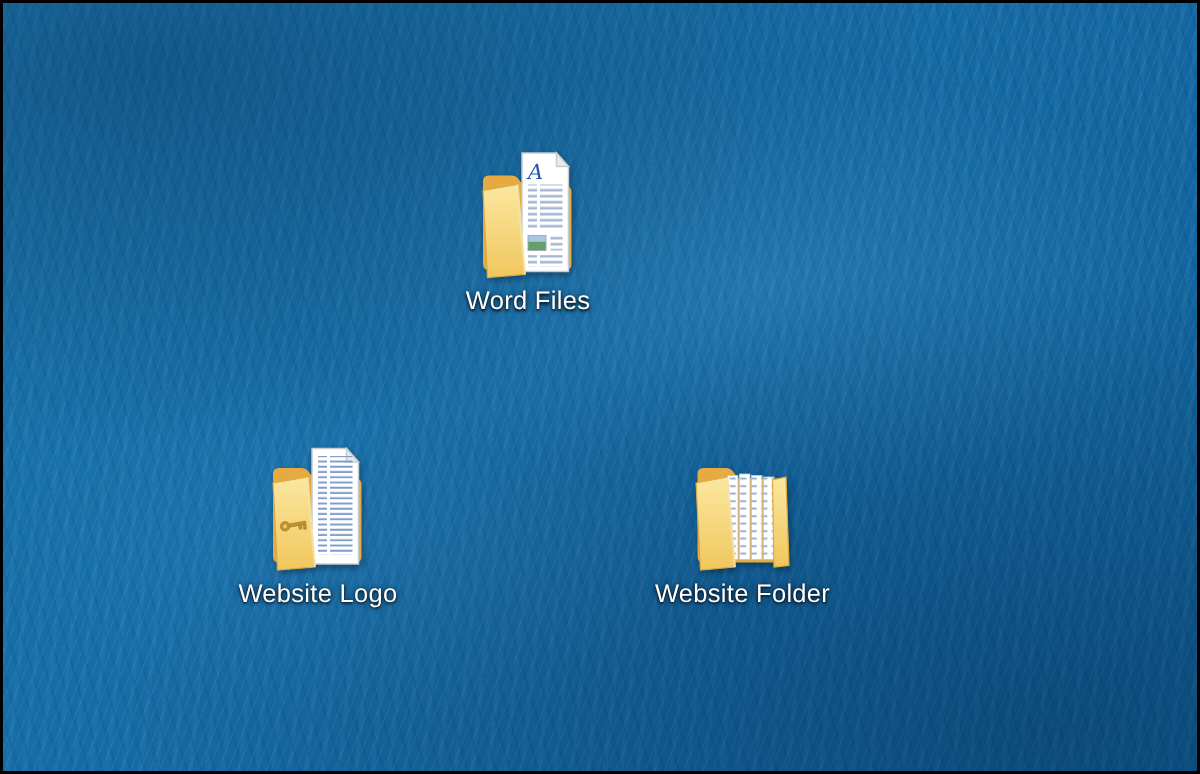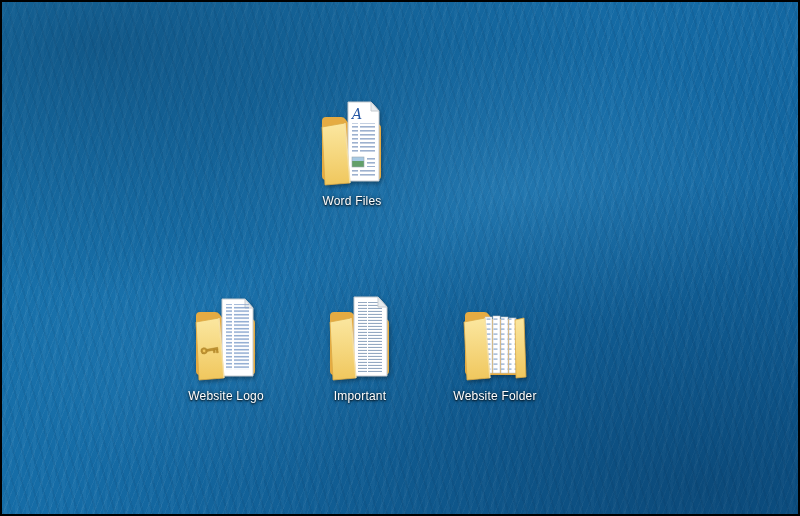--- a/index.html
+++ b/index.html
@@ -32,21 +32,21 @@
     align-items: center;
     cursor: default;
   }
 
   .folder-svg {
     filter: drop-shadow(1px 2px 2px rgba(0,0,0,0.35));
   }
 
   .icon-label {
     margin-top: 5px;
-    font-size: 12px;
+    font-size: 17px;
     line-height: 14px;
     color: #fff;
     letter-spacing: 0.2px;
     text-shadow: 0 1px 2px rgba(0,0,0,0.95), 0 0 4px rgba(0,0,0,0.55);
     white-space: nowrap;
   }
 </style>
 </head>
 <body>
 
@@ -74,21 +74,21 @@
         <rect x="38" y="60" width="12" height="10" fill="none" stroke="#9aa8b2" stroke-width="0.6"></rect>
         <rect x="53" y="60" width="8" height="10" fill="url(#lines-w)"></rect>
         <rect x="38" y="73" width="23" height="8" fill="url(#lines-w)"></rect>
       </g>
       <path d="M8 30 L31 26 L36 86 L11 88 Z" fill="url(#flap-w)" stroke="#dcaa45" stroke-width="0.8"></path>
       <path d="M31 26 L36 86" stroke="#fdf2c8" stroke-width="1.4" opacity="0.7"></path>
     </svg>
     <div class="icon-label">Word Files</div>
   </div>
 
-  <div class="desktop-icon" style="left:164px; top:290px">
+  <div class="desktop-icon" style="left:150px; top:290px">
     <svg class="folder-svg" viewBox="0 0 76 92" width="76" height="92">
       <defs>
         <linearGradient id="flap-l" x1="0" y1="0" x2="0" y2="1">
           <stop offset="0" stop-color="#fbe7a0"></stop>
             <stop offset="1" stop-color="#f0c75d"></stop>
         </linearGradient>
         <pattern id="lines-l" width="23" height="3.5" patternUnits="userSpaceOnUse">
           <rect x="0" y="1" width="21" height="1.3" fill="#7d9cc9"></rect>
         </pattern>
       </defs>
@@ -104,42 +104,20 @@
         <circle cx="-5" cy="0" r="3.2"></circle>
         <circle cx="-5" cy="0" r="1.3" fill="#f0c75d" stroke="none"></circle>
         <rect x="-2" y="-1.1" width="11" height="2.2"></rect>
         <rect x="4" y="1" width="1.8" height="2.6"></rect>
         <rect x="7" y="1" width="1.8" height="3.2"></rect>
       </g>
     </svg>
     <div class="icon-label">Website Logo</div>
   </div>
 
-  <div class="desktop-icon" style="left:298px; top:290px">
-    <svg class="folder-svg" viewBox="0 0 76 92" width="76" height="92">
-      <defs>
-        <linearGradient id="flap-i" x1="0" y1="0" x2="0" y2="1">
-          <stop offset="0" stop-color="#fbe7a0"></stop>
-            <stop offset="1" stop-color="#f0c75d"></stop>
-        </linearGradient>
-        <pattern id="lines-i" width="23" height="3" patternUnits="userSpaceOnUse">
-          <rect x="0" y="0.9" width="22" height="1.1" fill="#94a9c2"></rect>
-        </pattern>
-      </defs>
-      <path d="M8 24 q0-4 4-4 h15 q3 0 4.7 2.4 l3.3 4.6 h28 q4 0 4 4 v48 q0 4 -4 4 H12 q-4 0 -4 -4 Z" fill="#e5ab42"></path>
-      <g>
-        <path d="M32 5 H56 L65 15 V84 H32 Z" fill="#ffffff" stroke="#c6cbd0" stroke-width="1"></path>
-        <rect x="36" y="10" width="24" height="70" fill="url(#lines-i)"></rect>
-        <path d="M56 5 L65 15 H56 Z" fill="#e7ebee" stroke="#c6cbd0" stroke-width="1"></path>
-      </g>
-      <path d="M8 30 L29 26 L34 86 L11 88 Z" fill="url(#flap-i)" stroke="#dcaa45" stroke-width="0.8"></path>
-      <path d="M29 26 L34 86" stroke="#fdf2c8" stroke-width="1.4" opacity="0.7"></path>
-    </svg>
-    <div class="icon-label">Important</div>
-  </div>
 
   <div class="desktop-icon" style="left:433px; top:290px">
     <svg class="folder-svg" viewBox="0 0 76 92" width="76" height="92">
       <defs>
         <linearGradient id="flap-s" x1="0" y1="0" x2="0" y2="1">
           <stop offset="0" stop-color="#fbe7a0"></stop>
             <stop offset="1" stop-color="#f0c75d"></stop>
         </linearGradient>
         <pattern id="lines-s" width="7" height="5" patternUnits="userSpaceOnUse">
           <rect x="1.5" y="1.5" width="4" height="1.2" fill="#8aa7cc"></rect>

